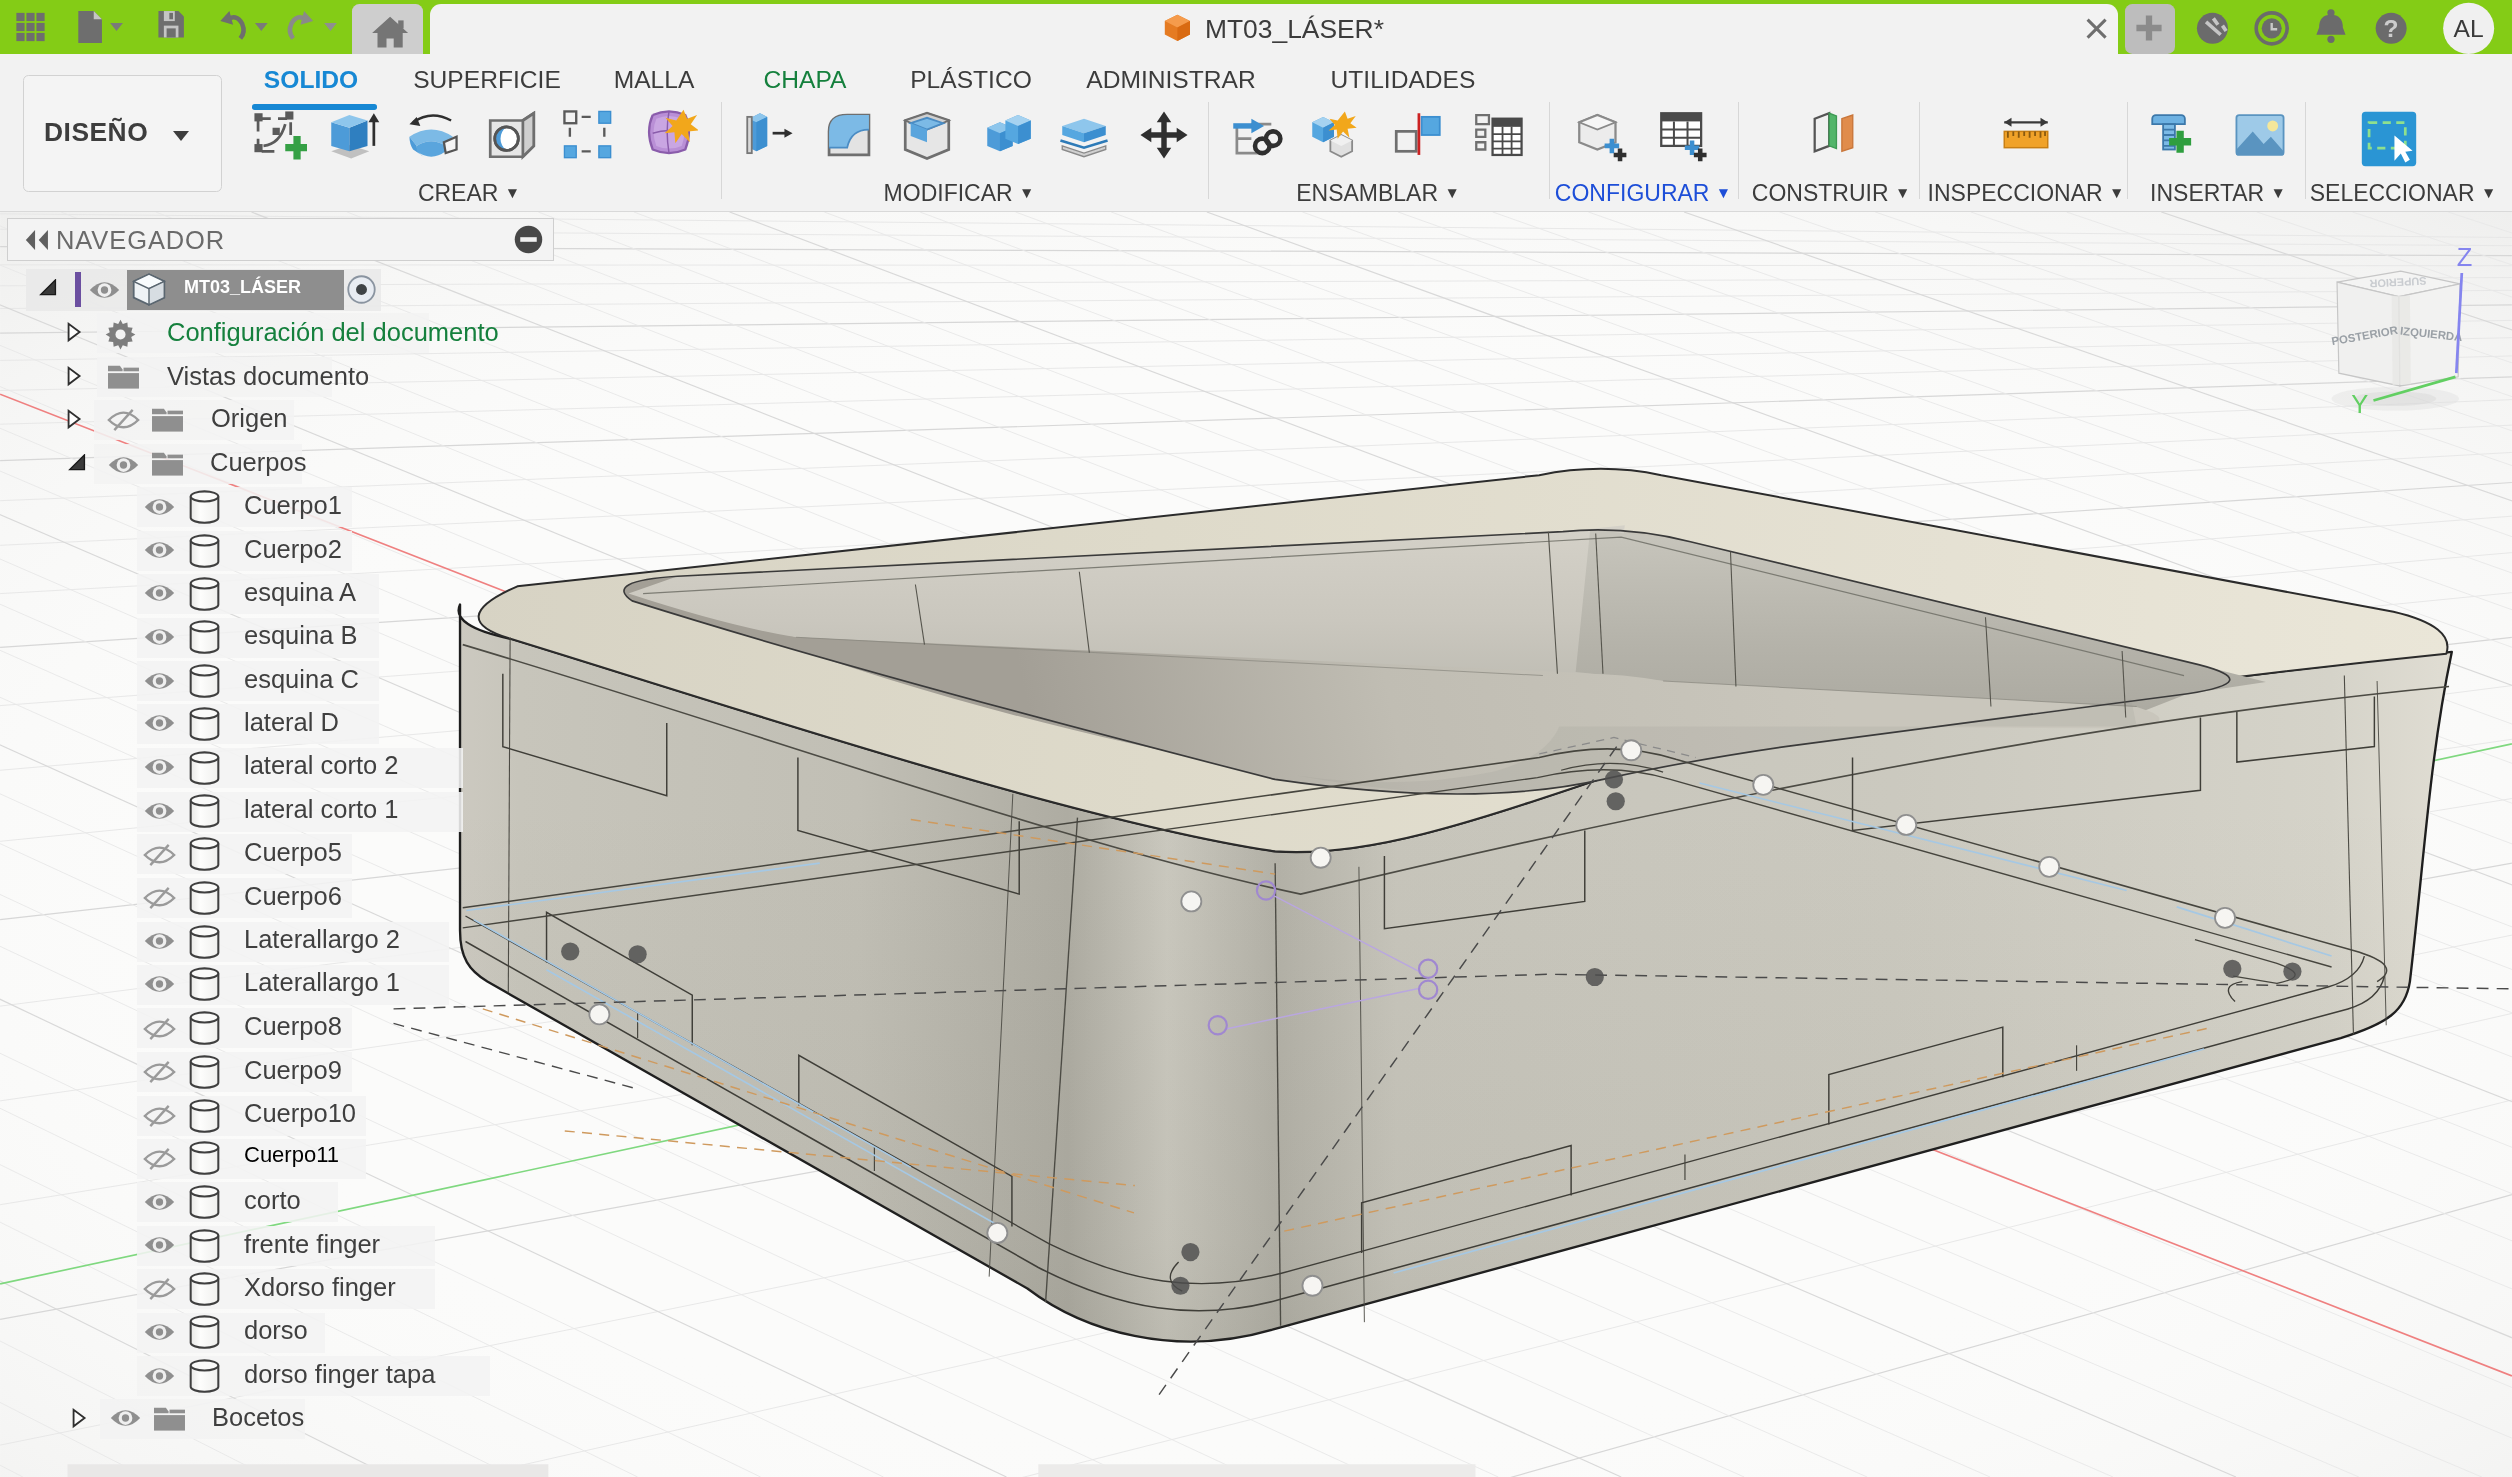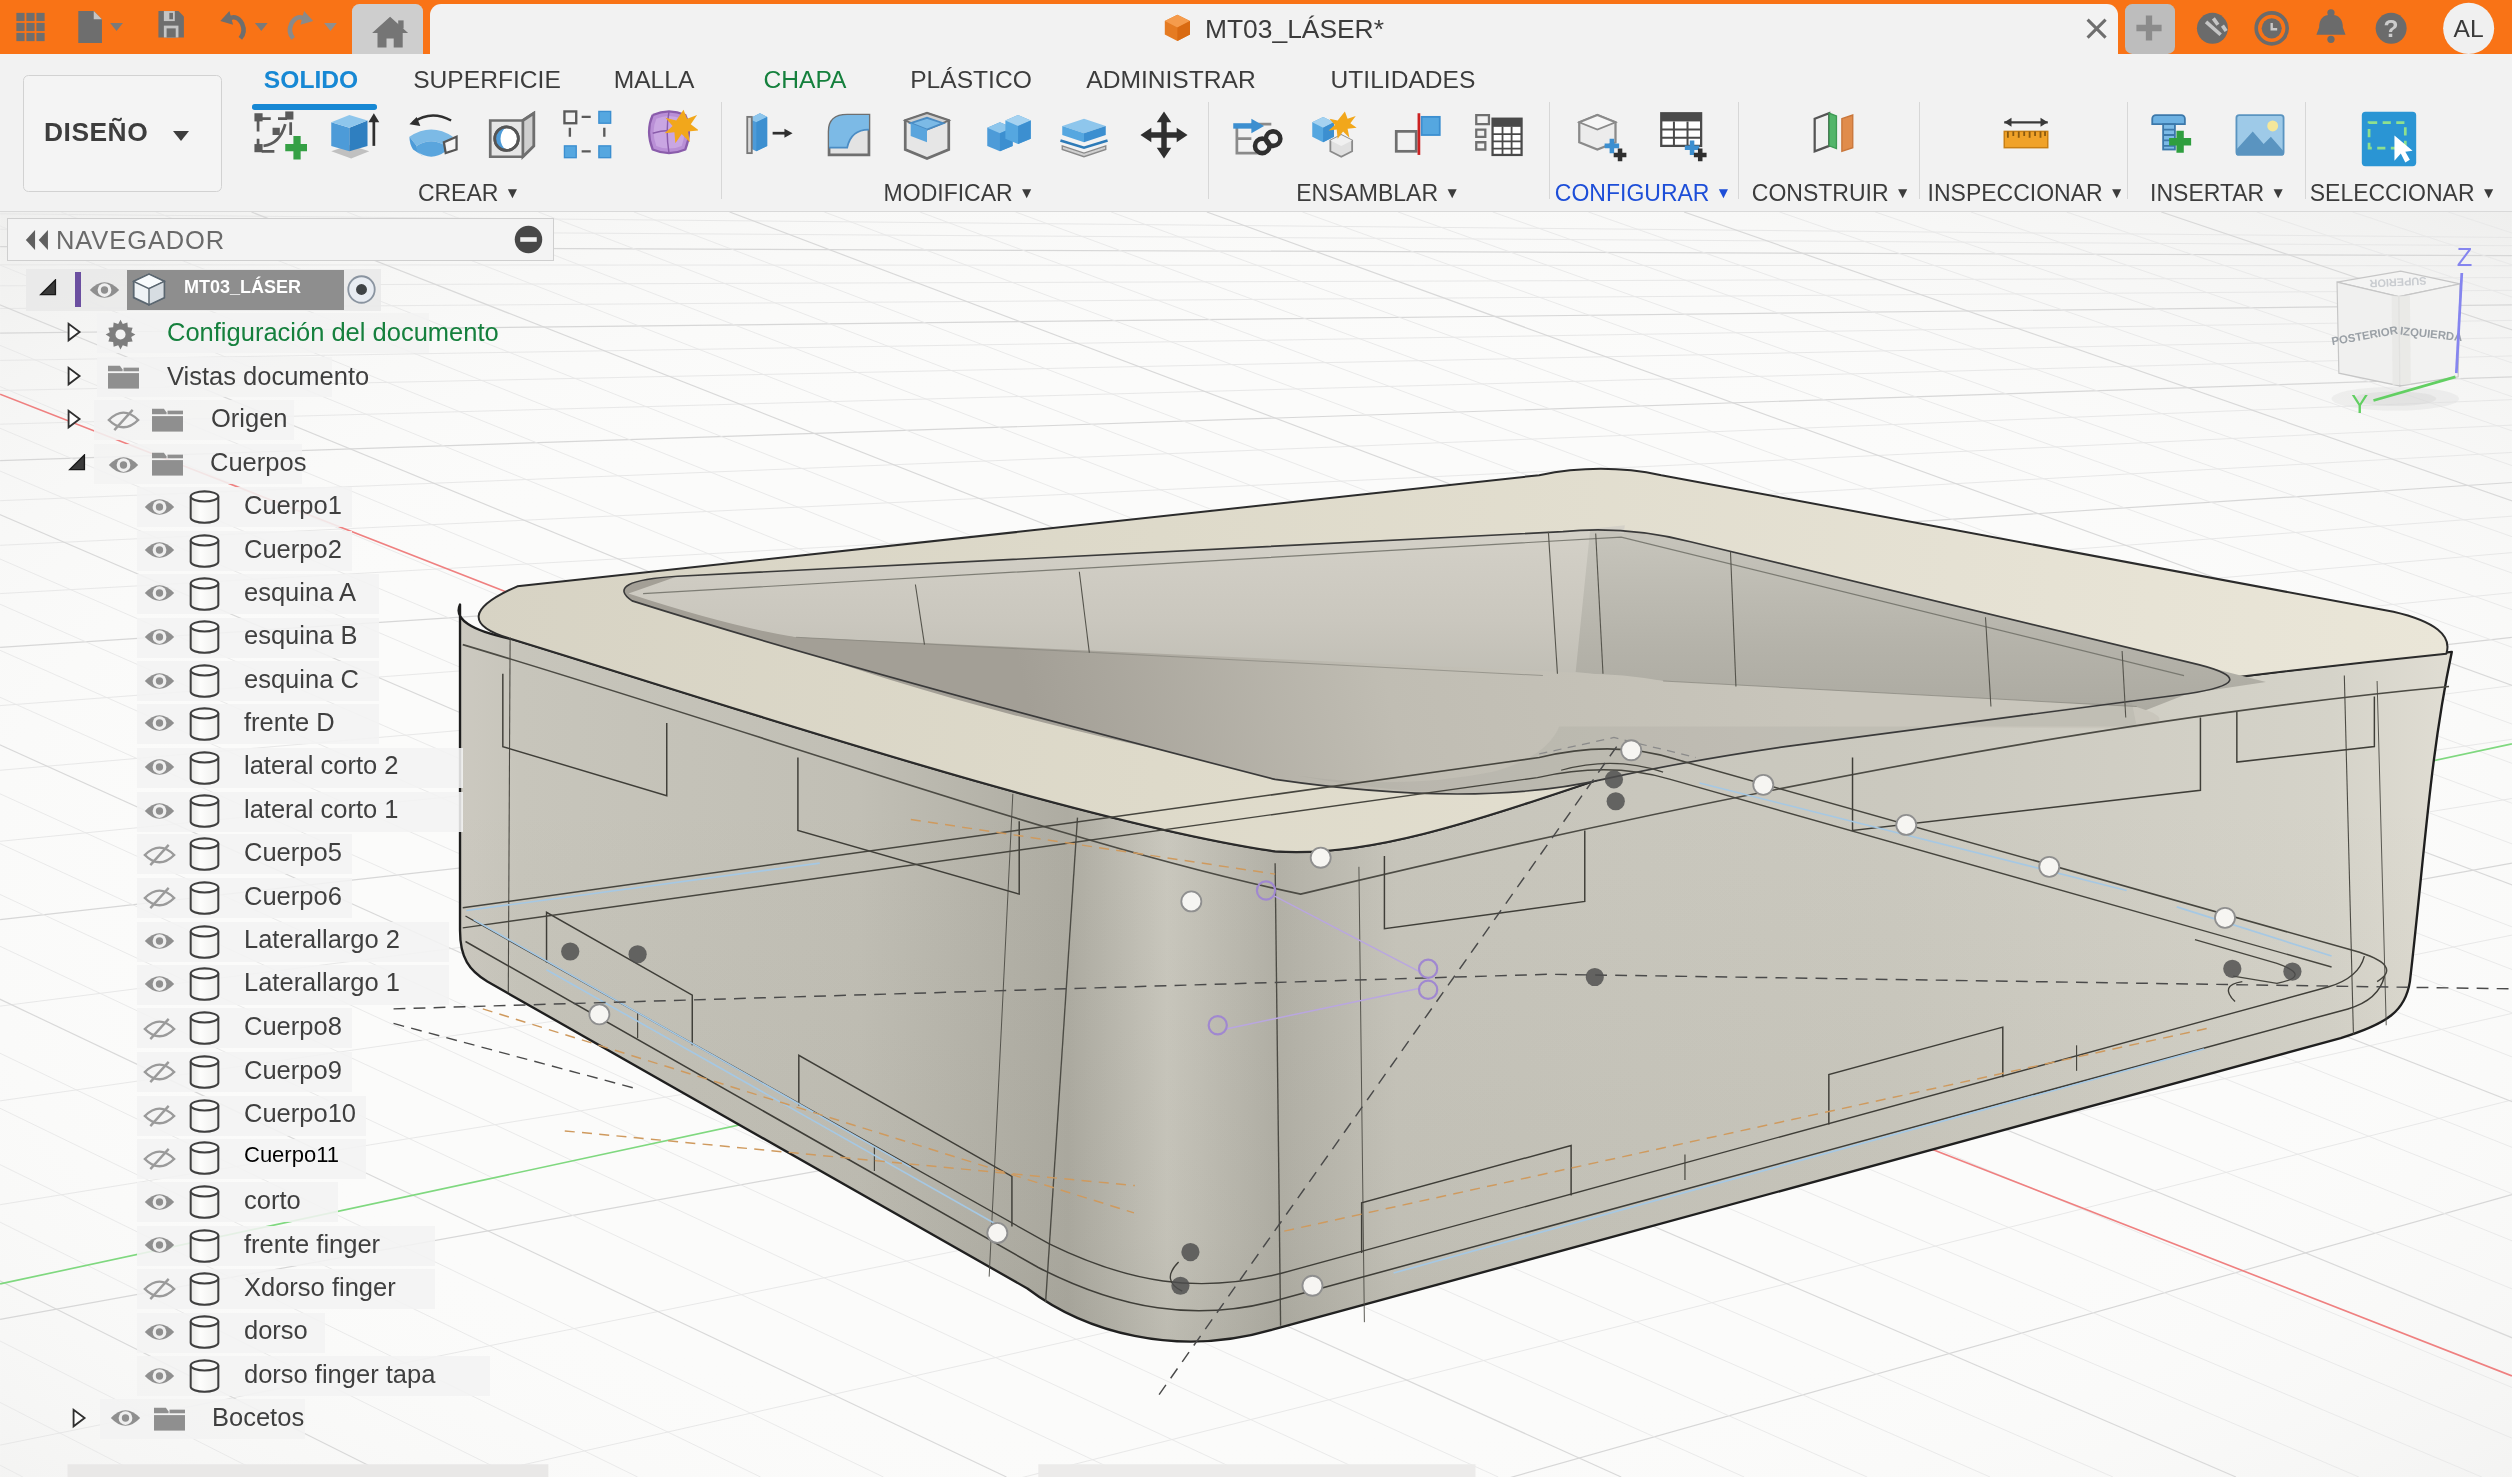--- a/index.html
+++ b/index.html
@@ -1,17 +1,17 @@
 <!DOCTYPE html>
 <html style="font-size:14.6px"><head><meta charset="utf-8">
 <style>
 * { margin:0; padding:0; box-sizing:border-box; }
 html,body { width:2512px; height:1477px; overflow:hidden; font-family:"Liberation Sans", sans-serif; background:#fff; }
 #page { position:relative; width:2512px; height:1477px; }
-#titlebar { position:absolute; left:0; top:0; width:2512px; height:54px; background:#f97316; }
+#titlebar { position:absolute; left:0; top:0; width:2512px; height:54px; background:#84cc16; }
 #toolbar { position:absolute; left:0; top:54px; width:2512px; height:158px; background:#f2f2f2; border-bottom:1.8px solid #d9d9d9; }
 </style></head>
 <body>
 <div id="page">
 <svg id="vp" viewBox="0 233 2758 1389" width="2512" height="1265" style="position:absolute;left:0;top:212px">
       <rect x="0" y="233" width="2758" height="1389" fill="#fbfbfa"></rect>
       <defs>
         <radialGradient id="vig" cx="0.5" cy="0.55" r="0.75">
           <stop offset="0.55" stop-color="#fbfbfa" stop-opacity="0"></stop>
           <stop offset="1" stop-color="#ededec" stop-opacity="0.9"></stop>
@@ -675,21 +675,21 @@
         <linearGradient id="cyg" x1="0" y1="0" x2="1" y2="0">
           <stop offset="0" stop-color="#e8e8e6"></stop>
           <stop offset="0.35" stop-color="#fdfdfc"></stop>
           <stop offset="1" stop-color="#efefed"></stop>
         </linearGradient>
       </defs>
       <ellipse cx="19" cy="31" rx="15" ry="5.5" fill="#b9b9b6"></ellipse>
       <path d="M4 7 v23 a15 5.5 0 0 0 30 0 v-23" fill="url(#cyg)" stroke="#3f3f3f" stroke-width="2.2"></path>
       <ellipse cx="19" cy="7" rx="15" ry="5.5" fill="#fafaf9" stroke="#3f3f3f" stroke-width="2.2"></ellipse>
     </svg>
-<div style="position:absolute;left:244px;top:708px;font-size:25.5px;font-weight:normal;color:#3f3f3f;white-space:nowrap">frente D</div>
+<div style="position:absolute;left:244px;top:708px;font-size:25.5px;font-weight:normal;color:#3f3f3f;white-space:nowrap">lateral D</div>
 <div style="position:absolute;left:137px;top:748px;width:326px;height:40px;background:rgba(242,242,242,0.88)"></div>
 <svg width="33" height="22" viewBox="0 0 36 24" style="position:absolute;left:143px;top:756px">
       <path d="M2 12 Q18 -5 34 12 Q18 29 2 12 Z" fill="#8f8f8f"></path>
       <circle cx="18" cy="12" r="7.5" fill="#efefef"></circle>
       <circle cx="18" cy="12" r="4" fill="#8f8f8f"></circle>
     </svg>
 <svg width="35" height="35" viewBox="0 0 38 38" style="position:absolute;left:187px;top:751px">
       <defs>
         <linearGradient id="cyg" x1="0" y1="0" x2="1" y2="0">
           <stop offset="0" stop-color="#e8e8e6"></stop>

